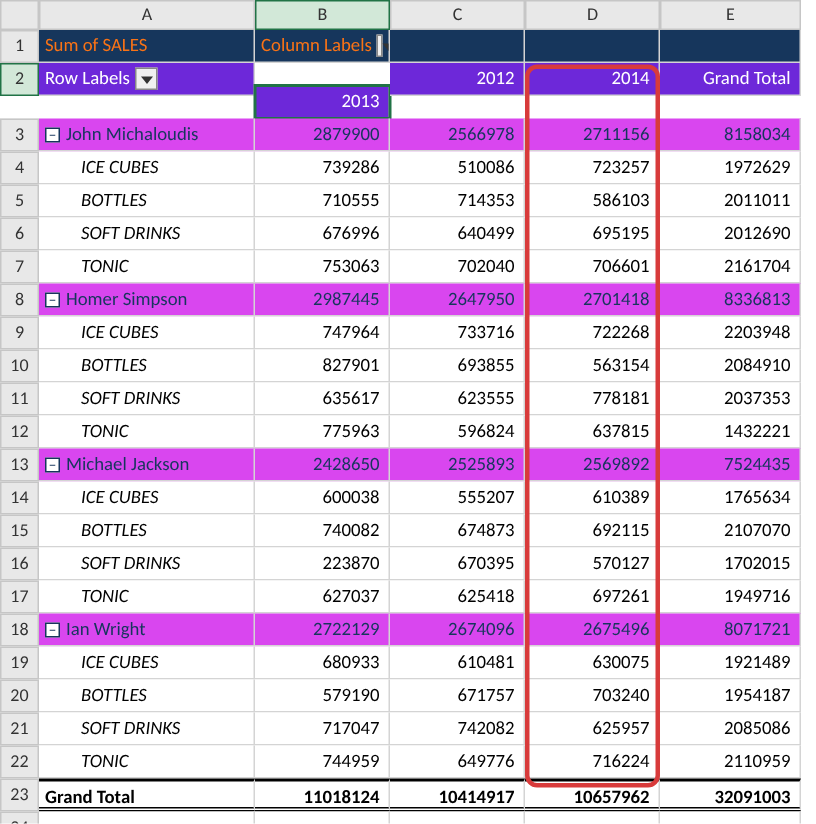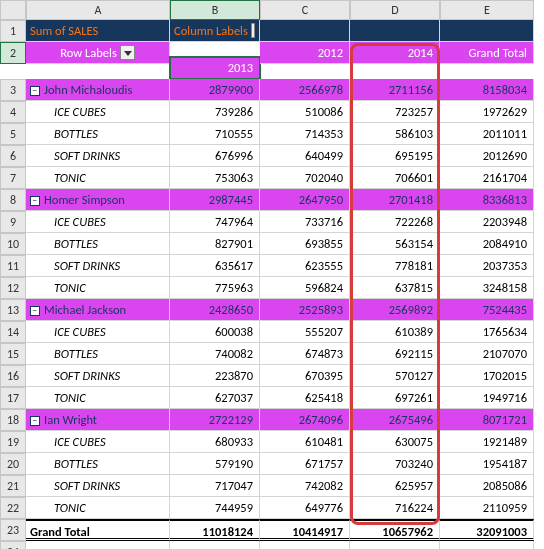--- a/index.html
+++ b/index.html
@@ -53,21 +53,21 @@
     border-bottom: 1px solid #d4d4d4;
     white-space: nowrap;
     overflow: hidden;
   }
   .num { text-align: right; padding-right: 6px; }
   .hdr-dark {
     background: #16365c;
     color: #f97316;
   }
   .hdr-med {
-    background: #d946ef;
+    background: #6d28d9;
     color: #fff;
   }
   .sub {
     background: #d946ef;
     color: #16365c;
   }
   .item {
     background: #fff;
     color: #000;
   }
@@ -119,21 +119,21 @@
   .highlight-box {
     position: absolute;
     border: 3px solid #d83b3b;
     border-radius: 8px;
     pointer-events: none;
   }
   .bot-dbl {
     border-bottom: 3px double #000 !important;
   }
   .flexlbl {
-    display:flex; justify-content:center; align-items:center; height:100%;
+    display:flex; justify-content:flex-start; align-items:center; height:100%;
   }
 </style>
 </head>
 <body>
 
 <div class="grid" id="grid">
     <div class="colhead"></div>
     <div class="colhead">A</div>
     <div class="colhead sel">B</div>
     <div class="colhead">C</div>
@@ -213,21 +213,21 @@
     <div class="cell item"><span class="label-indent">SOFT DRINKS</span></div>
     <div class="cell item num">635617</div>
     <div class="cell item num">623555</div>
     <div class="cell item num">778181</div>
     <div class="cell item num">2037353</div>
     <div class="rowhead">12</div>
     <div class="cell item"><span class="label-indent">TONIC</span></div>
     <div class="cell item num">775963</div>
     <div class="cell item num">596824</div>
     <div class="cell item num">637815</div>
-    <div class="cell item num">3248158</div>
+    <div class="cell item num">1432221</div>
     <div class="rowhead">13</div>
     <div class="cell sub"><span class="collapse-btn">−</span><span>Michael Jackson</span></div>
     <div class="cell sub num">2428650</div>
     <div class="cell sub num">2525893</div>
     <div class="cell sub num">2569892</div>
     <div class="cell sub num">7524435</div>
     <div class="rowhead">14</div>
     <div class="cell item"><span class="label-indent">ICE CUBES</span></div>
     <div class="cell item num">600038</div>
     <div class="cell item num">555207</div>

